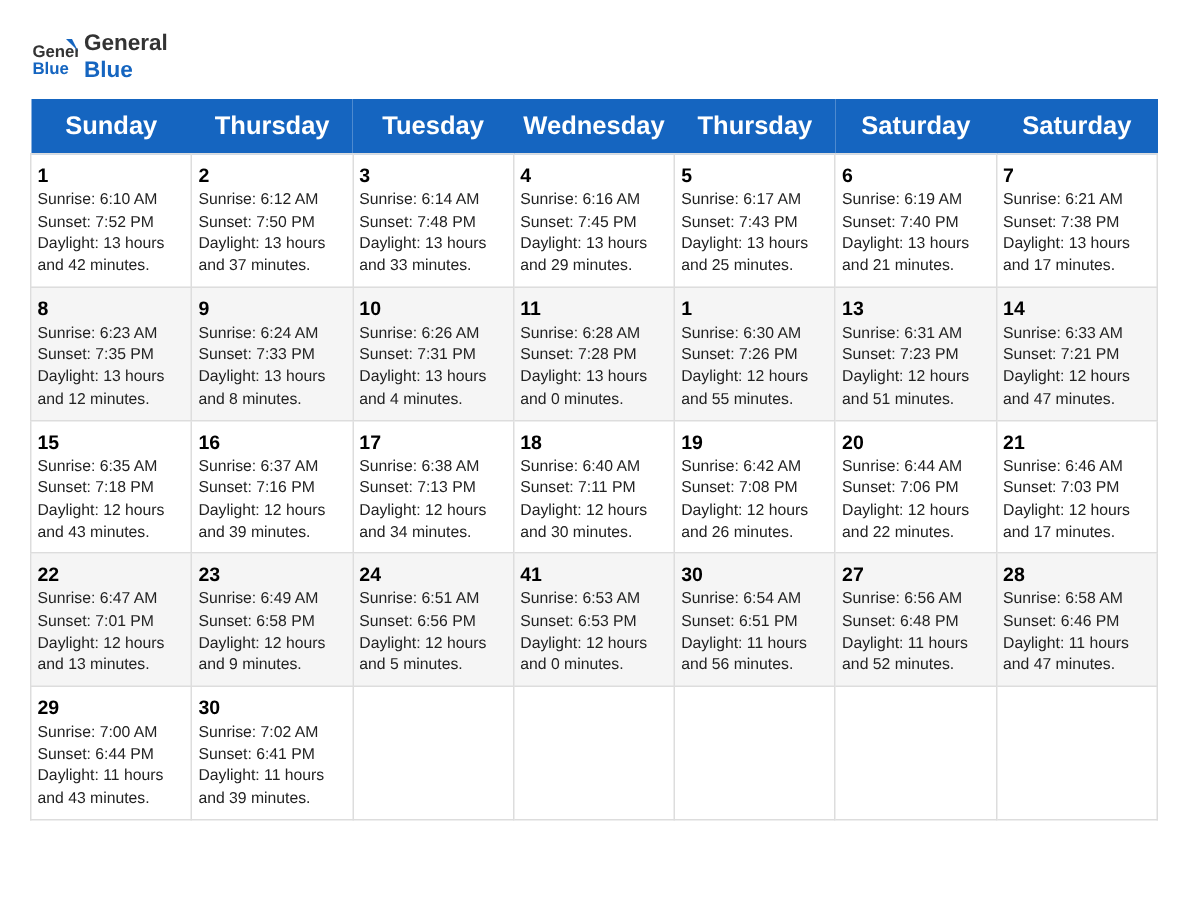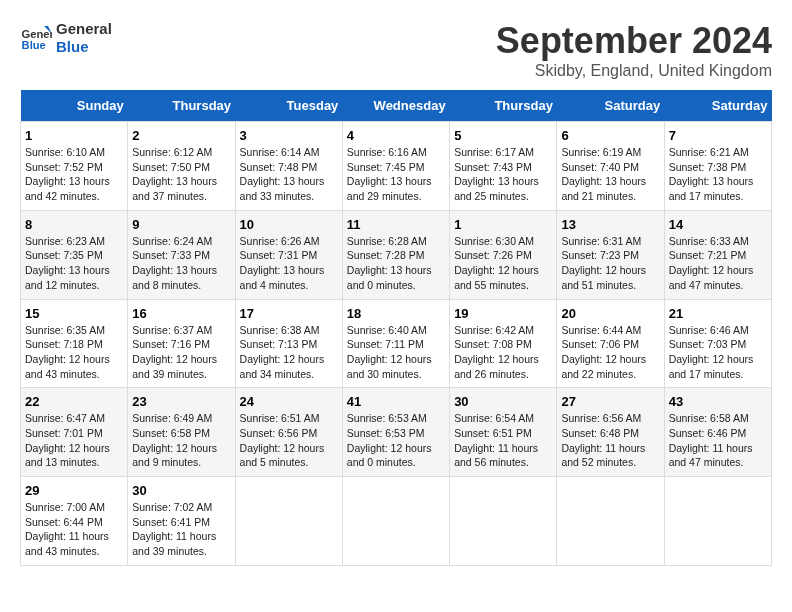--- a/index.html
+++ b/index.html
@@ -39,22 +39,22 @@
     }
     table {
       width: 100%;
       border-collapse: collapse;
       font-size: 11px;
     }
     thead th {
       background: #1565c0;
       color: #fff;
       padding: 8px 4px;
-      text-align: right;
-      font-size: 13px;
+      text-align: center;
+      font-size: 17px;
       font-weight: bold;
     }
     td {
       vertical-align: top;
       padding: 6px 4px;
       border: 1px solid #ddd;
       width: calc(100% / 7);
       background: #fff;
     }
     tr:nth-child(even) td {
@@ -83,24 +83,20 @@
     <svg class="logo-icon" viewBox="0 0 40 40">
       <text x="2" y="20" font-size="14" font-weight="bold" fill="#333">General</text>
       <text x="2" y="34" font-size="14" font-weight="bold" fill="#1565c0">Blue</text>
       <polygon points="30,5 40,15 35,5" fill="#1565c0"></polygon>
     </svg>
     <div>
       <div style="font-size:15px;font-weight:bold;color:#333;line-height:1.2;">General</div>
       <div style="font-size:15px;font-weight:bold;color:#1565c0;line-height:1.2;">Blue</div>
     </div>
   </div>
-  <div class="title-area">
-    <div class="month-title">September 2024</div>
-    <div class="location">Skidby, England, United Kingdom</div>
-  </div>
 </div>
 
 <table>
   <thead>
     <tr>
     <th>Sunday</th>
         <th>Thursday</th>
         <th>Tuesday</th>
         <th>Wednesday</th>
         <th>Thursday</th>
@@ -218,21 +214,21 @@
         </td>
         <td>
           <span class="day-num">30</span>
           <div class="cell-text">Sunrise: 6:54 AM<br>Sunset: 6:51 PM<br>Daylight: 11 hours and 56 minutes.</div>
         </td>
         <td>
           <span class="day-num">27</span>
           <div class="cell-text">Sunrise: 6:56 AM<br>Sunset: 6:48 PM<br>Daylight: 11 hours and 52 minutes.</div>
         </td>
         <td>
-          <span class="day-num">43</span>
+          <span class="day-num">28</span>
           <div class="cell-text">Sunrise: 6:58 AM<br>Sunset: 6:46 PM<br>Daylight: 11 hours and 47 minutes.</div>
         </td>
       </tr>
       <tr>
         <td>
           <span class="day-num">29</span>
           <div class="cell-text">Sunrise: 7:00 AM<br>Sunset: 6:44 PM<br>Daylight: 11 hours and 43 minutes.</div>
         </td>
         <td>
           <span class="day-num">30</span>

